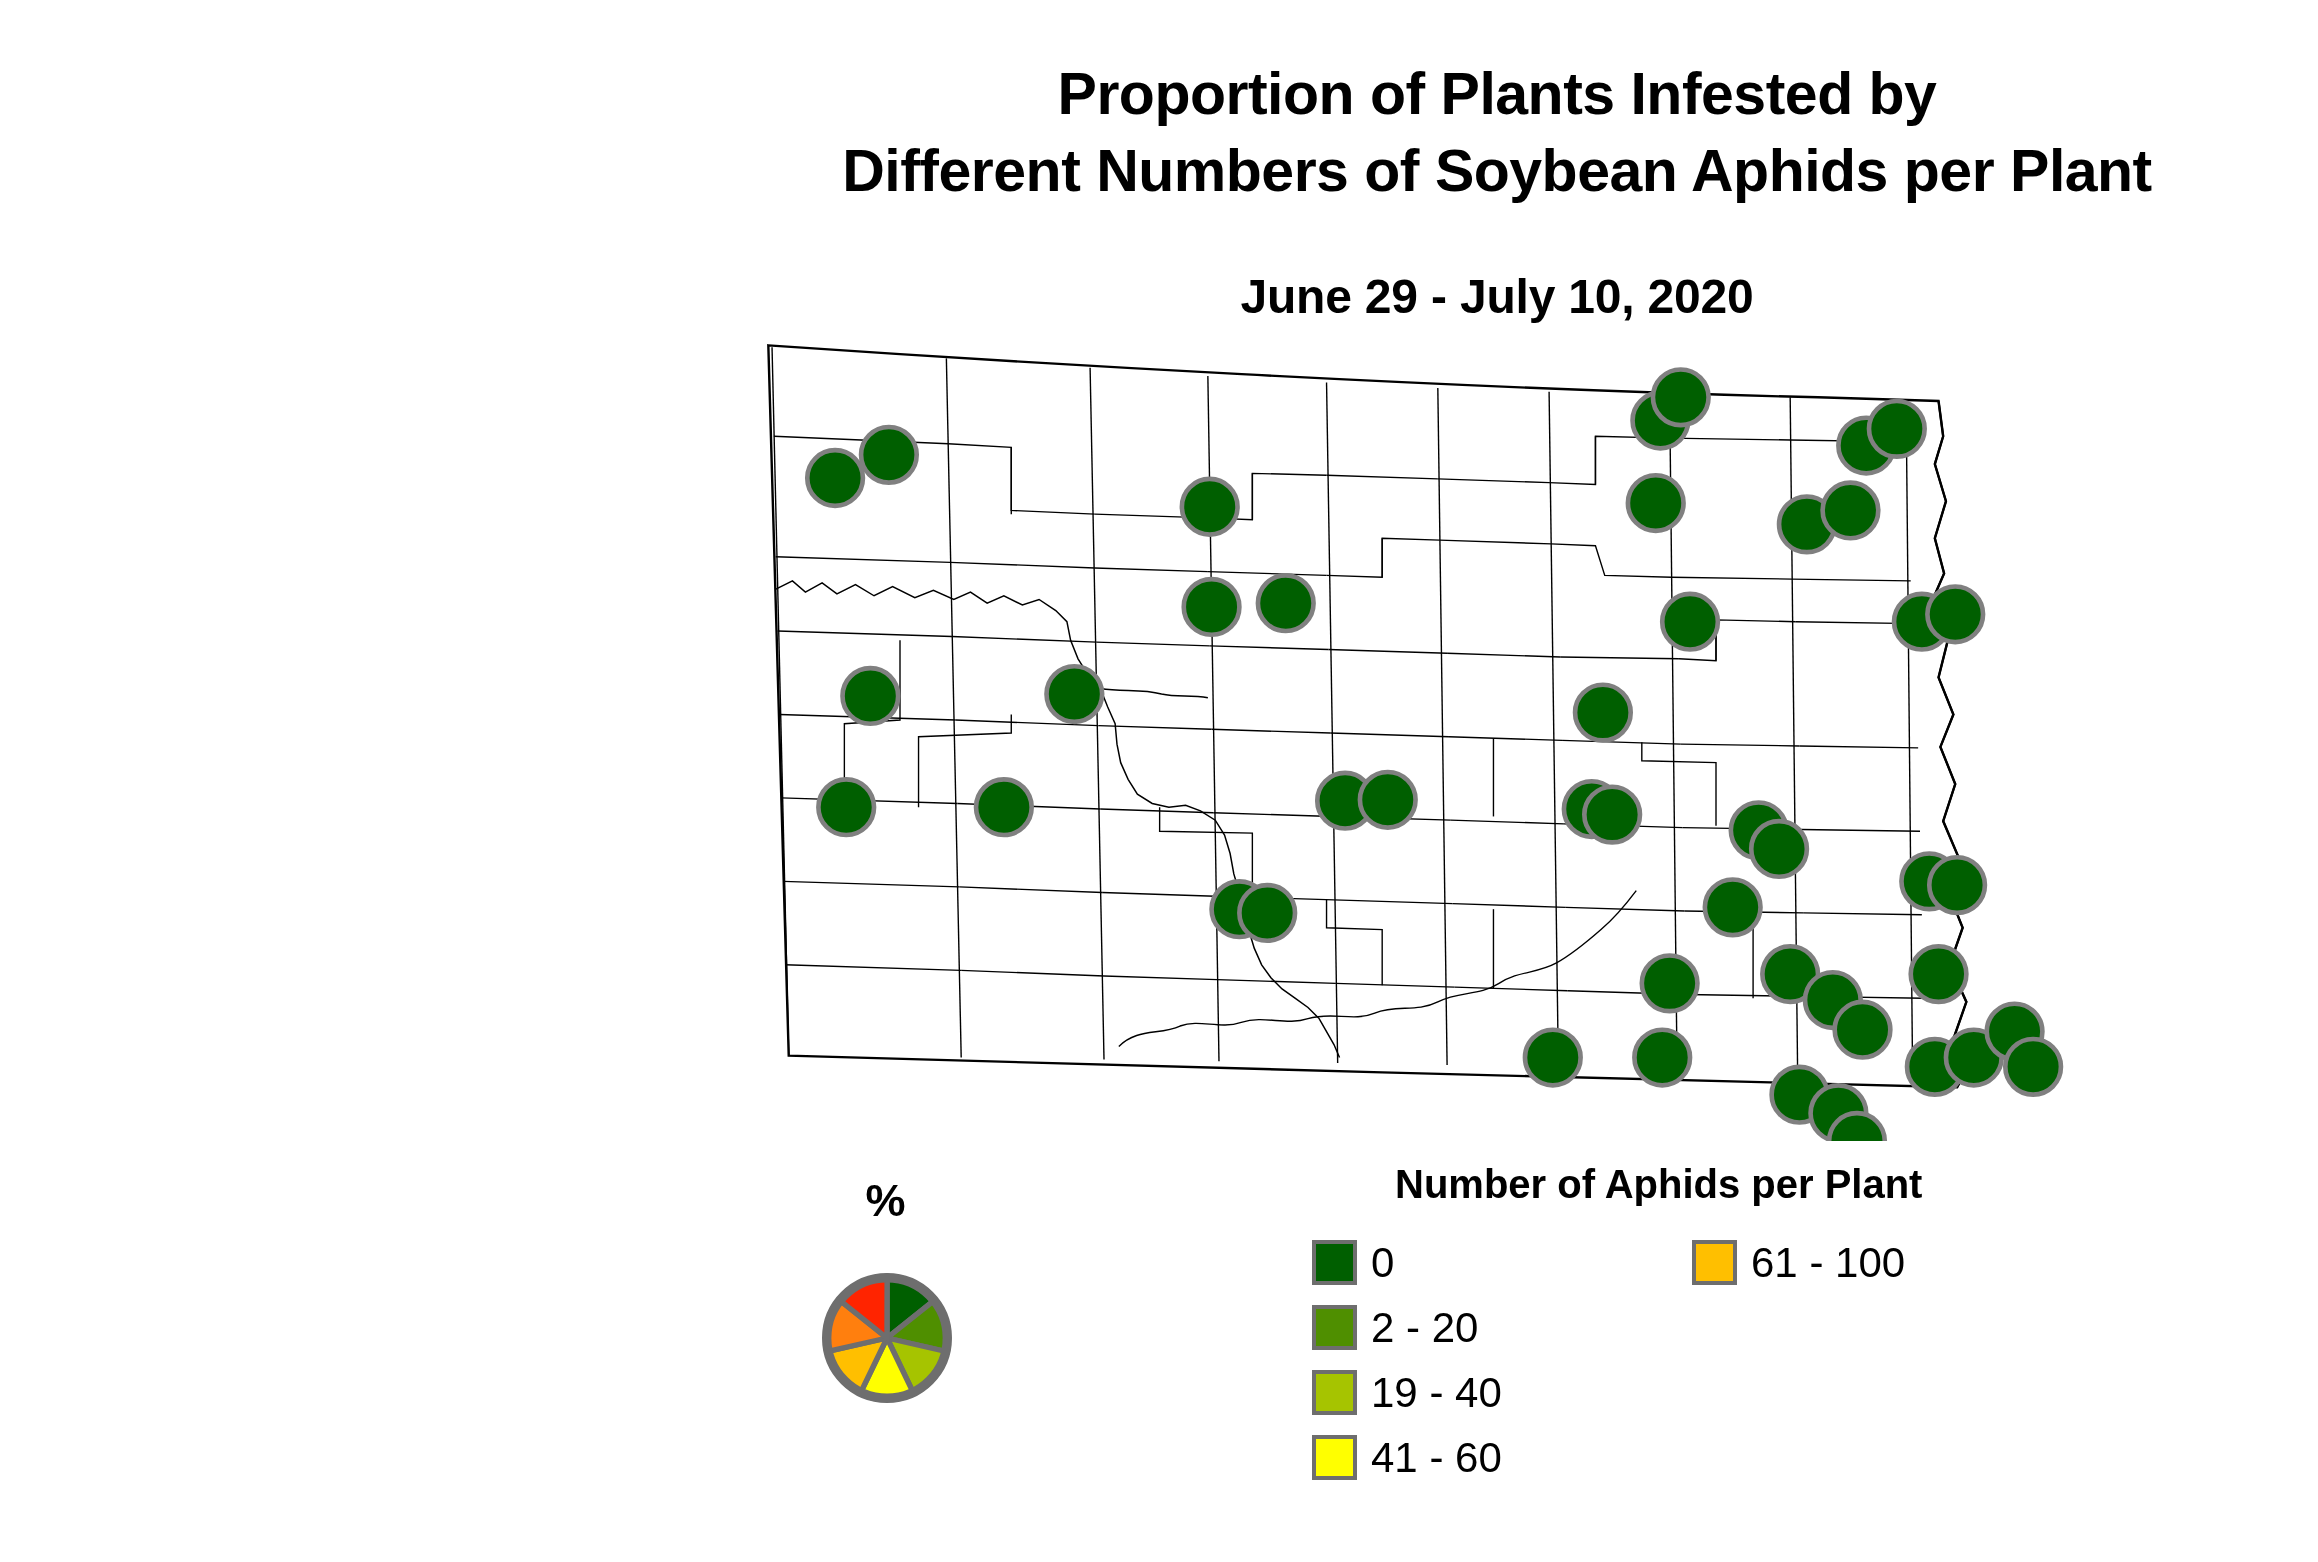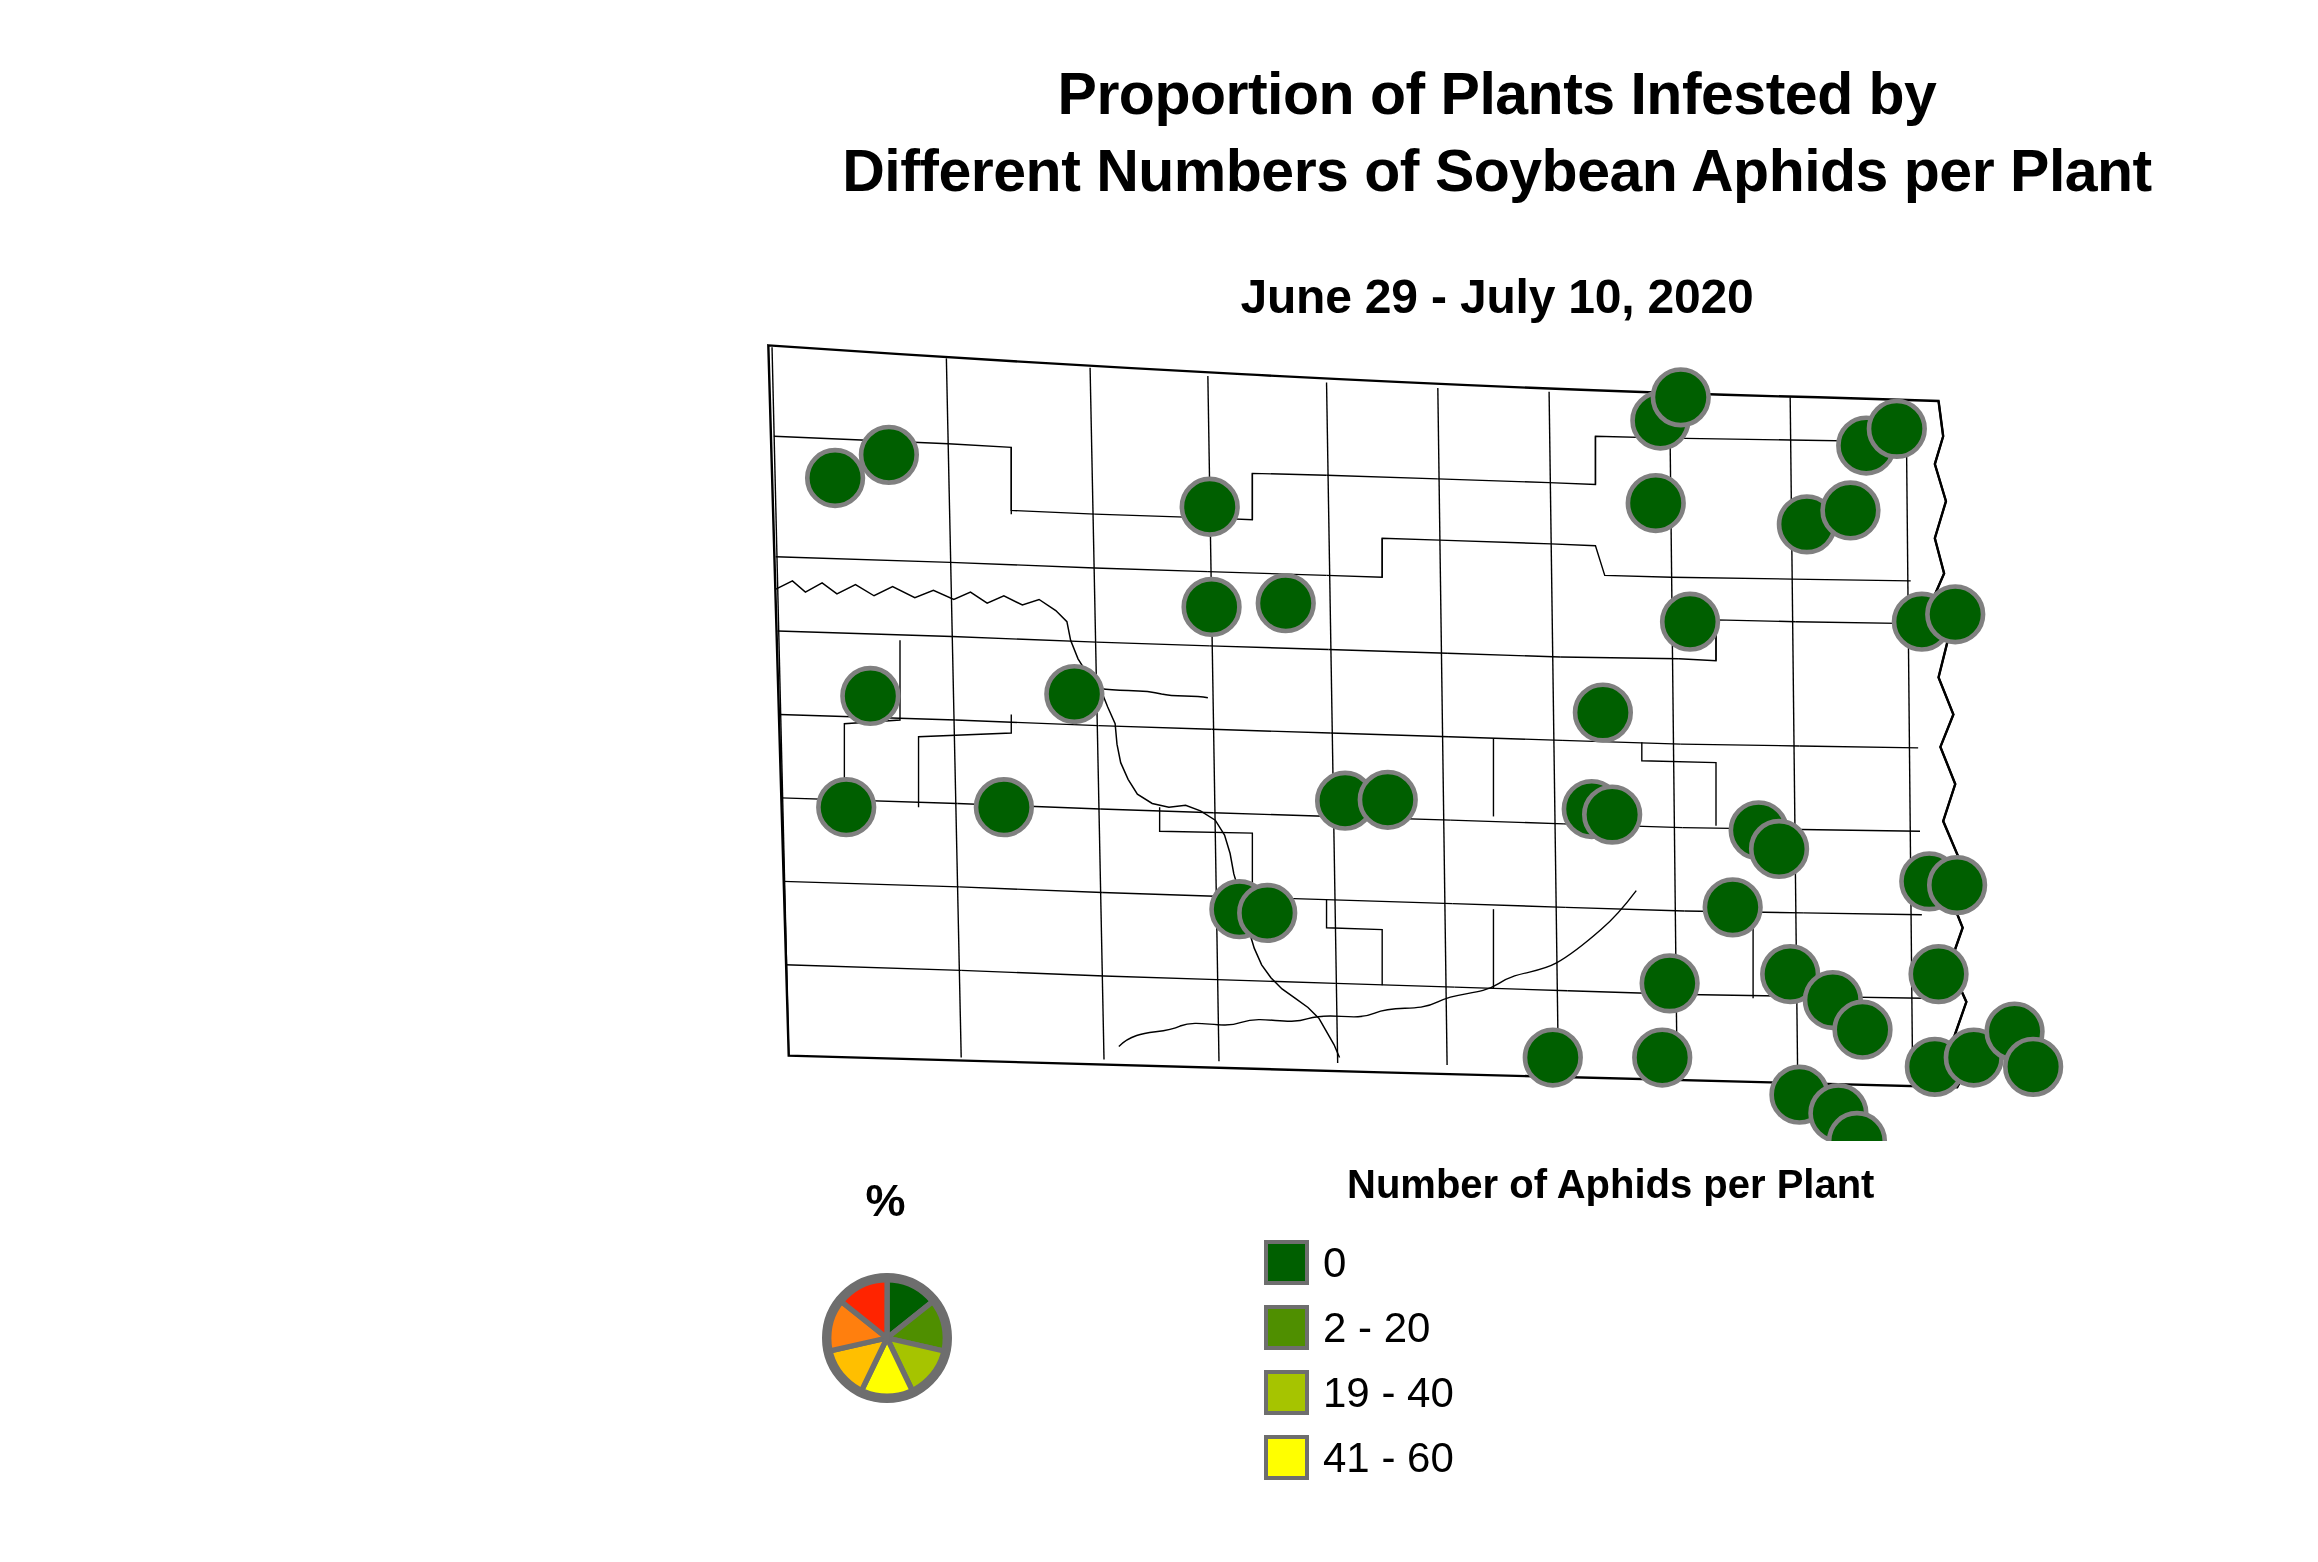--- a/index.html
+++ b/index.html
@@ -33,21 +33,21 @@
 
   
   .pct-block{position:absolute;left:788px;top:1178px;width:195px;}
   .pct-label{
     font-size:45px;font-weight:bold;text-align:center;width:195px;
     line-height:1;
   }
   .pct-pie{position:absolute;left:32px;top:93px;width:134px;height:134px;}
 
   
-  .legend{position:absolute;left:1264px;top:1164px;width:788px;}
+  .legend{position:absolute;left:1312px;top:1164px;width:788px;}
   .legend-title{
     font-size:40px;font-weight:bold;white-space:nowrap;
     margin-left:83px;line-height:1;
   }
   .legend-cols{
     position:relative;margin-top:26px;width:788px;
   }
   .legend-col{position:absolute;top:0;}
   .legend-col.left{left:0;}
   .legend-col.right{left:380px;}
@@ -584,18 +584,22 @@
           <div class="legend-row">
             <div class="swatch" style="background: rgb(166, 196, 0);"></div>
             <div class="legend-text">19 - 40</div>
           </div>
           <div class="legend-row">
             <div class="swatch" style="background: rgb(255, 255, 0);"></div>
             <div class="legend-text">41 - 60</div>
           </div>
         </div>
       <div class="legend-col right" id="legend-col-right">
+          <div class="legend-row">
+            <div class="swatch" style="background: rgb(255, 191, 0);"></div>
+            <div class="legend-text">61 - 100</div>
+          </div>
         </div>
     </div>
   </div>
 
 </div>
 
 
 </body></html>

